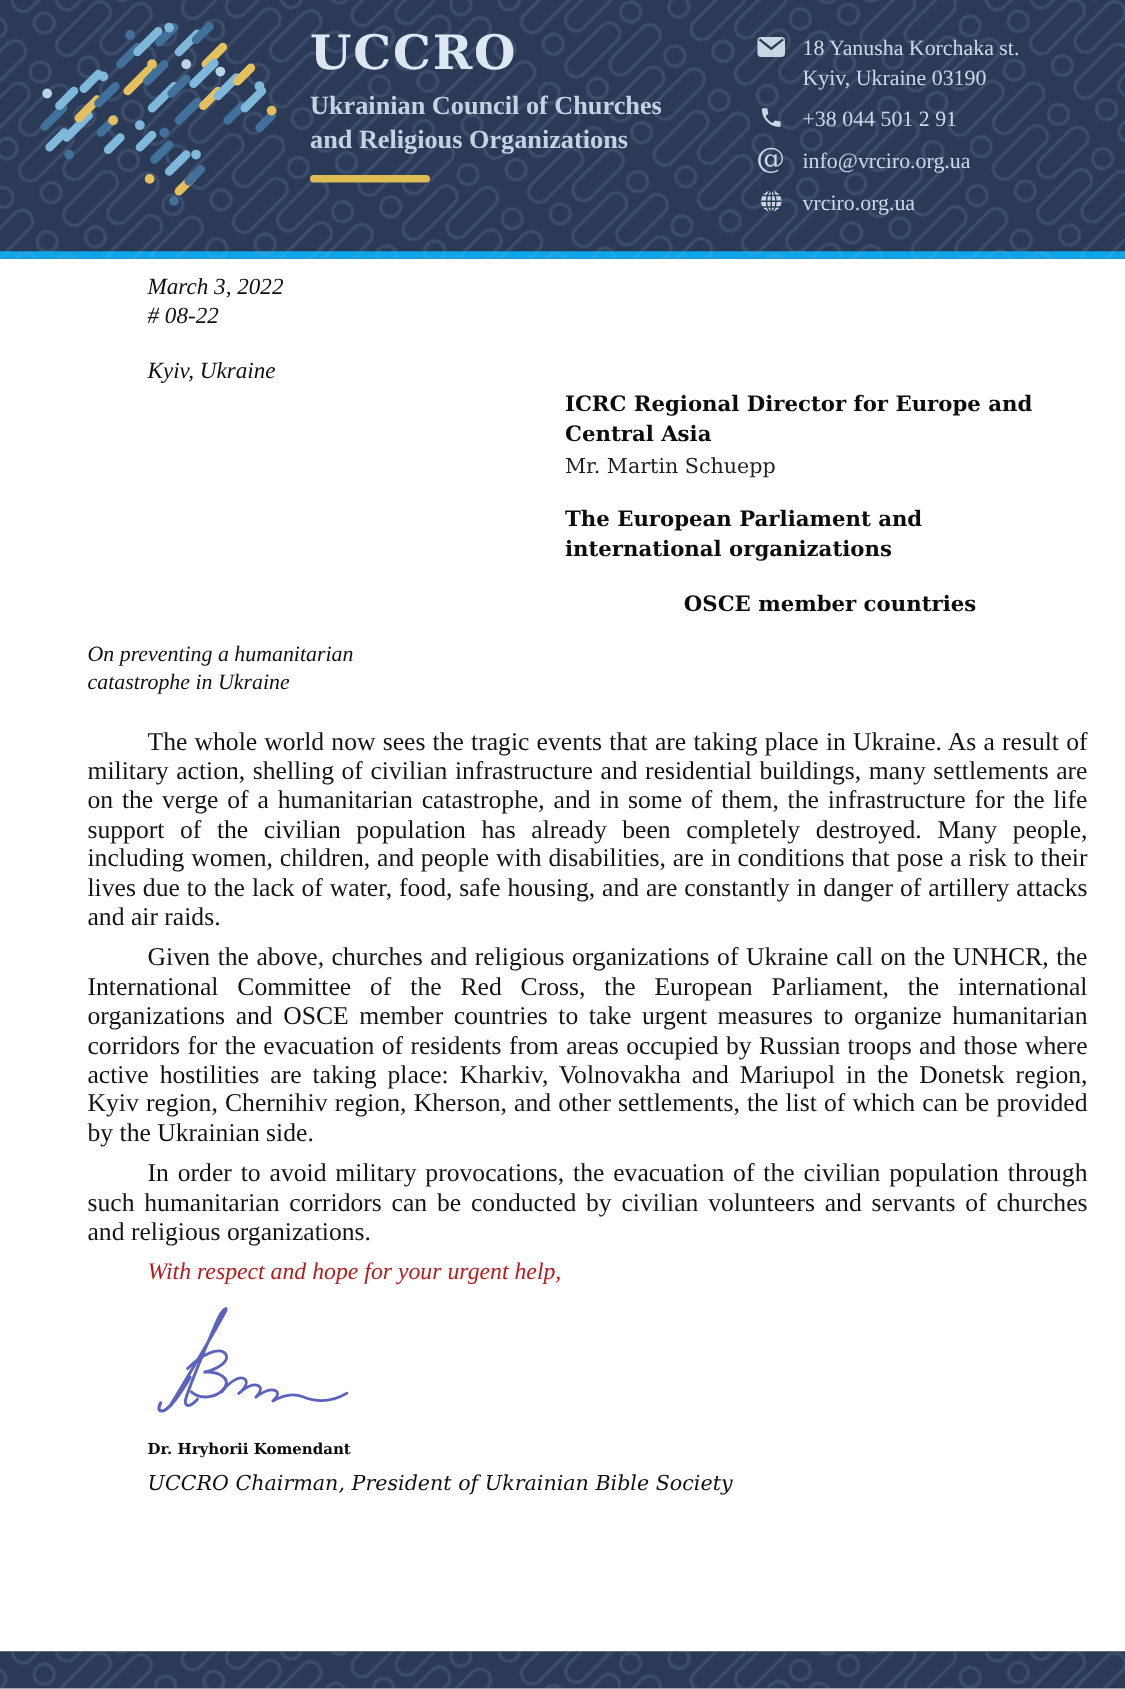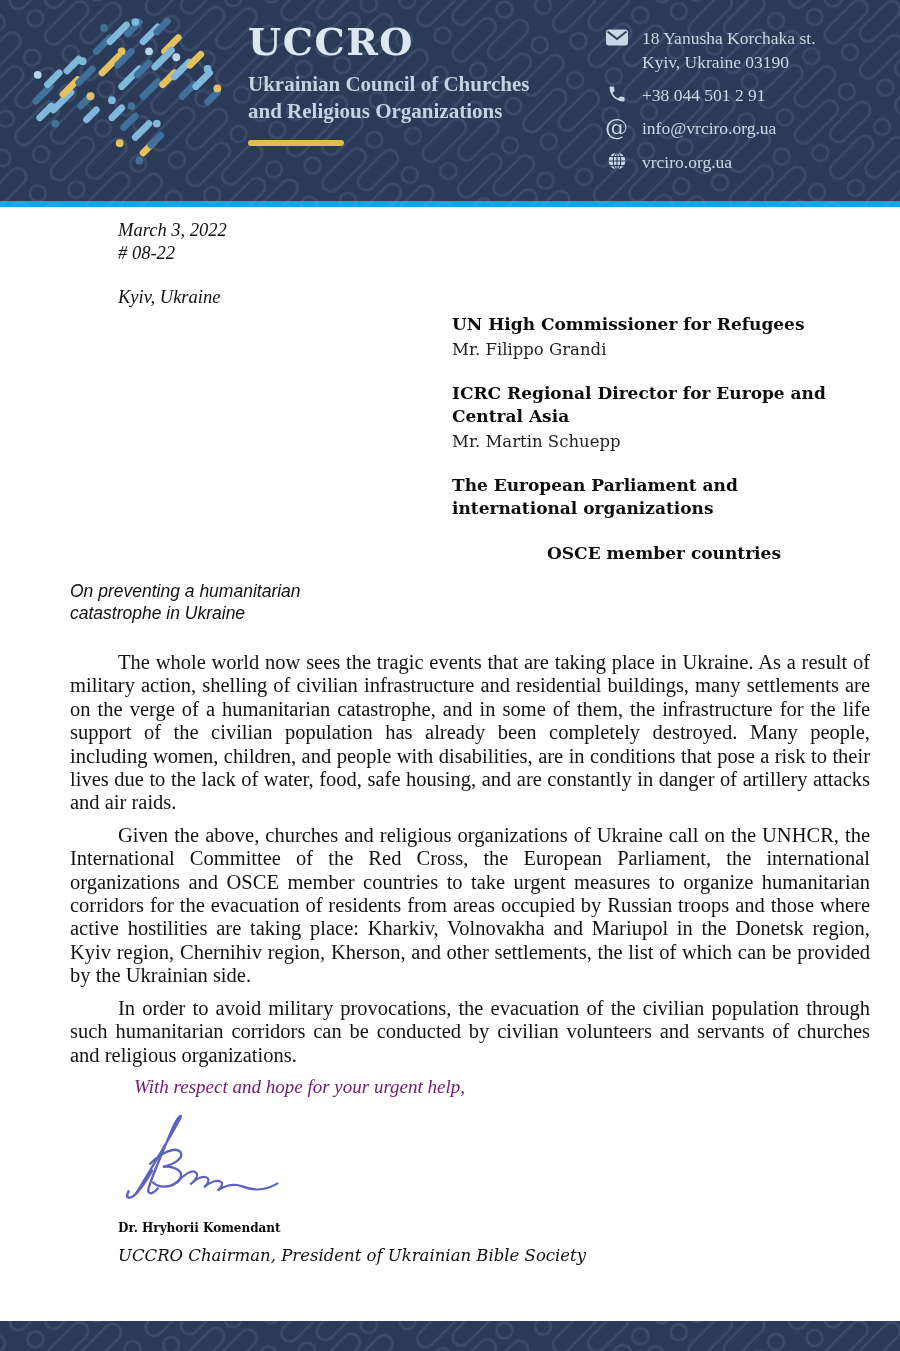--- a/index.html
+++ b/index.html
@@ -40,29 +40,29 @@
   .place-line { margin-top:21px; }
   .recipients {
     margin:4px 0 0 382px; width:424px;
     font-family:"DejaVu Serif","Liberation Serif",serif; color:#0d0d0d;
   }
   .recipient { margin-bottom:21px; }
   .recipient:last-child { margin-bottom:0;text-align:center; }
   .recipient-title { font-weight:bold; font-size:17px; line-height:23.5px; white-space:pre-line; }
   .recipient-person { font-size:16.5px; line-height:23px; margin-top:1px; color:#1f1f1f; }
   .subject {
-    margin-top:15px; font-family:Liberation Sans, sans-serif;
+    margin-top:15px; font-family:Liberation Serif, serif;
     font-style:italic; font-size:17.5px; line-height:22px; white-space:pre-line; color:#101010;
   }
   .body-text { margin-top:27px; }
   .para {
     font-size:20.5px; line-height:23.4px; text-align:justify; text-indent:48px;
     color:#131313; margin-bottom:9px;
   }
-  .closing { margin:5px 0 0 64px; font-style:italic; font-size:19px; color:#701a75; }
+  .closing { margin:5px 0 0 48px; font-style:italic; font-size:19px; color:#b91c1c; }
   .signature-wrap { margin:9px 0 0 44px; width:180px; height:98px; }
   .signer-name {
     margin:16px 0 0 48px; font-family:"DejaVu Serif","Liberation Serif",serif;
     font-weight:bold; font-size:12px; color:#0b0b0b;
   }
   .signer-title {
     margin:11px 0 0 48px; font-family:"DejaVu Serif","Liberation Serif",serif;
     font-style:italic; font-size:16.5px; color:#101010;
   }
   
@@ -200,24 +200,20 @@
   <main class="letter-body">
 
     <div class="date-block">
       <div>March 3, 2022</div>
       <div># 08-22</div>
       <div class="place-line">Kyiv, Ukraine</div>
     </div>
 
     <div class="recipients">
       <div class="recipient">
-        <div class="recipient-title">UN High Commissioner for Refugees</div>
-        <div class="recipient-person">Mr. Filippo Grandi</div>
-      </div>
-      <div class="recipient">
         <div class="recipient-title">ICRC Regional Director for Europe and
 Central Asia</div>
         <div class="recipient-person">Mr. Martin Schuepp</div>
       </div>
       <div class="recipient">
         <div class="recipient-title">The European Parliament and
 international organizations</div>
       </div>
       <div class="recipient">
         <div class="recipient-title">OSCE member countries</div>

